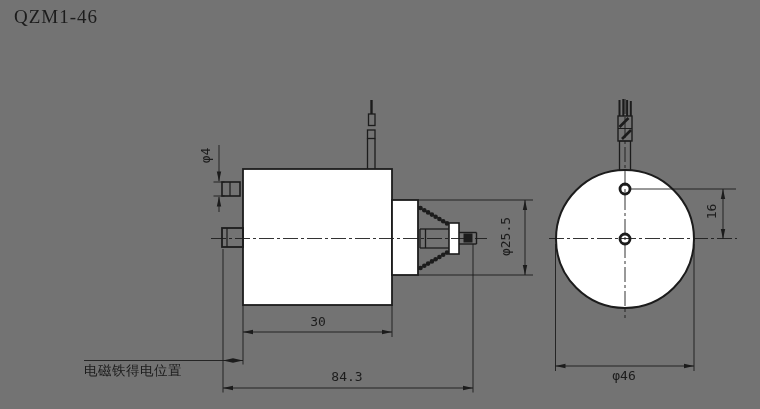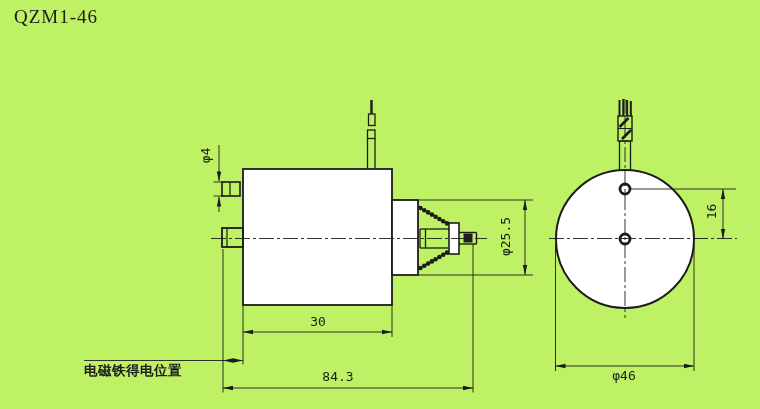--- a/index.html
+++ b/index.html
@@ -1,23 +1,23 @@
 <!DOCTYPE html>
 <html><head>
 <meta charset="utf-8">
 <style>
   html,body{margin:0;padding:0;background:#ffffff;}
-  #page{position:relative;width:760px;height:409px;background:#bef264;overflow:hidden;
+  #page{position:relative;width:760px;height:409px;background:#737373;overflow:hidden;
         font-family:"DejaVu Sans Mono","Liberation Mono",monospace;color:#1c1c1c;}
   #drawing{position:absolute;left:0;top:0;}
   .lbl{position:absolute;font-size:13px;line-height:15px;text-align:center;white-space:nowrap;color:#1c1c1c;}
   .rot{transform:rotate(-90deg);}
   .title{position:absolute;left:14px;top:6px;font-family:"Liberation Serif","DejaVu Serif",serif;
          font-size:19px;letter-spacing:1px;color:#1c1c1c;}
-  .cn{font-family:"DejaVu Sans","Liberation Sans",sans-serif;font-size:13.5px;letter-spacing:0.5px;font-weight:bold;}
+  .cn{font-family:"DejaVu Sans","Liberation Sans",sans-serif;font-size:13.5px;letter-spacing:0.5px;}
 </style>
 </head>
 <body>
 
 <div id="page">
 
   <svg id="drawing" width="760" height="409" viewBox="0 0 760 409" fill="none" stroke="#1c1c1c">
 
     <g>
 
@@ -174,20 +174,20 @@
 
   <div class="title">QZM1-46</div>
 
   <div class="lbl rot" style="left:187px;top:148px;width:36px;">φ4</div>
 
 
   <div class="lbl cn" style="left:84px;top:363px;width:100px;text-align:left;">电磁铁得电位置</div>
 
   <div class="lbl" style="left:298px;top:314px;width:40px;">30</div>
 
-  <div class="lbl" style="left:308px;top:369px;width:60px;">84.3</div>
+  <div class="lbl" style="left:317px;top:369px;width:60px;">84.3</div>
 
   <div class="lbl rot" style="left:470px;top:229px;width:70px;">φ25.5</div>
 
   <div class="lbl rot" style="left:693px;top:204px;width:36px;">16</div>
 
   <div class="lbl" style="left:594px;top:368px;width:60px;">φ46</div>
 </div>
 
 </body></html>

